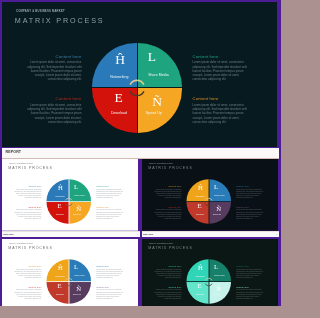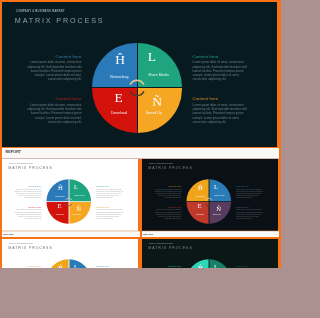--- a/index.html
+++ b/index.html
@@ -1,18 +1,18 @@
 <!DOCTYPE html>
 <html><head>
 <meta charset="utf-8">
 <style>
   * { box-sizing: border-box; margin:0; padding:0; }
   html,body { width:281px; height:318px; overflow:hidden; background:#ab9290;
     font-family:"Liberation Sans", sans-serif; }
-  .page { position:relative; width:281px; height:268px; background:#f97316;
+  .page { position:relative; width:281px; height:306px; background:#4c1d95;
           overflow:hidden; }
 
   
   .slide { position:absolute; width:275px; height:145px; overflow:hidden;
            transform-origin:0 0; }
   .sl-eyebrow { position:absolute; left:14px; top:8.6px; font-size:2.75px;
           letter-spacing:.2px; font-weight:700; }
   .sl-title { position:absolute; left:12.8px; top:14.2px; font-size:7.2px;
           letter-spacing:1.85px; font-weight:400; }
 

